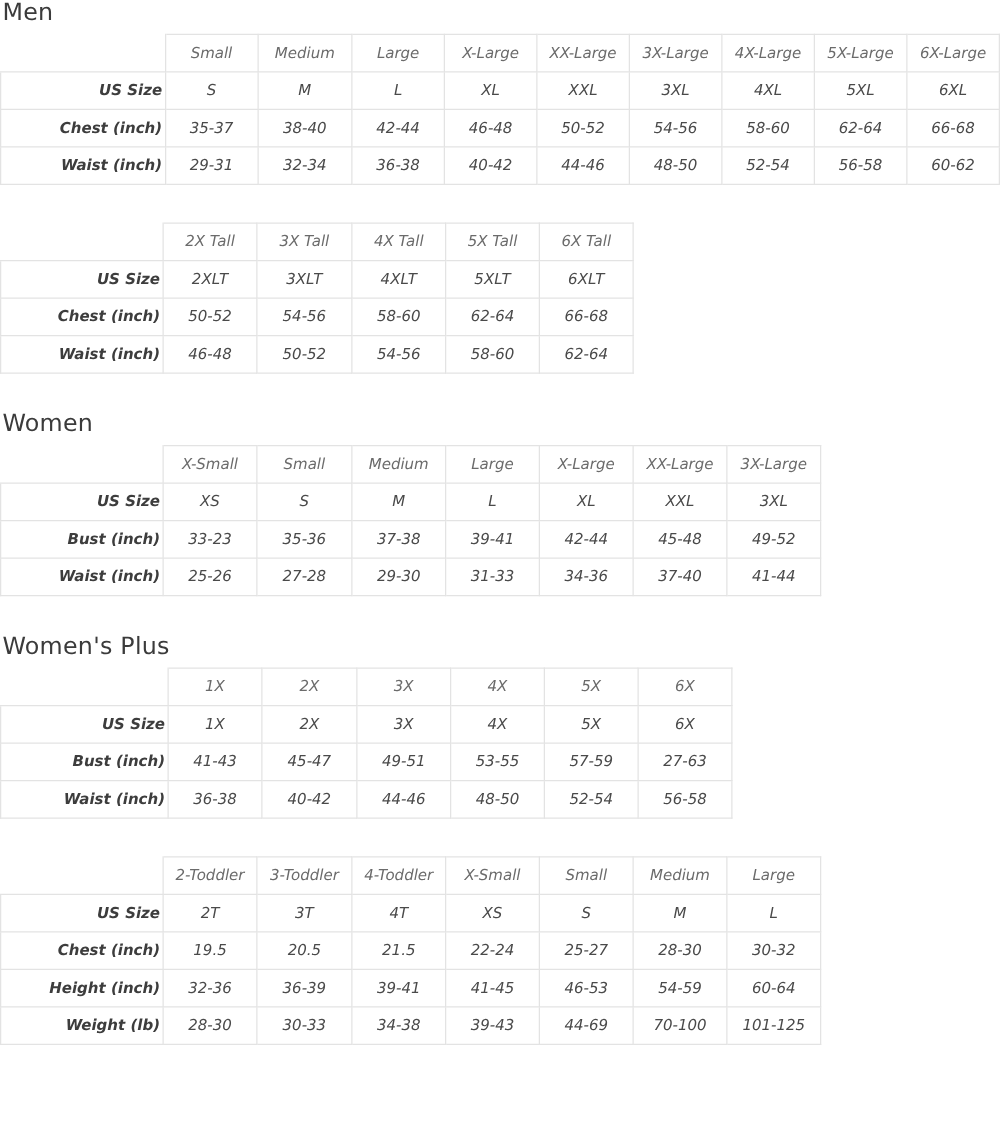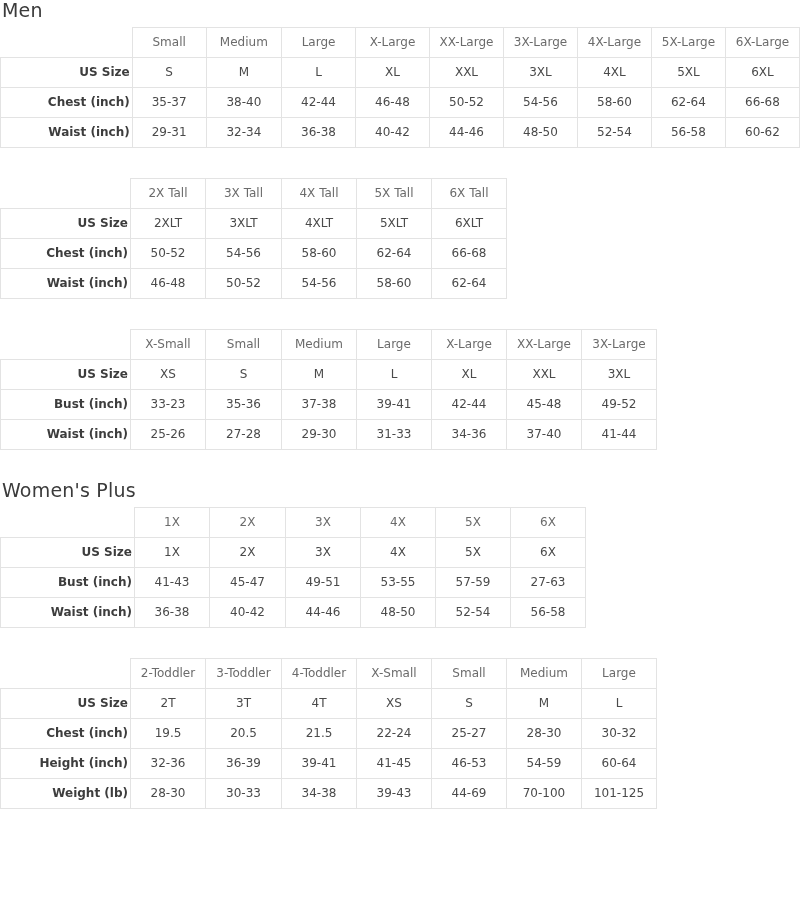--- a/index.html
+++ b/index.html
@@ -39,20 +39,21 @@
   }
   .section-note {
     font-size: 12.5px;
     font-style: italic;
     color: #555555;
   }
   table.size-table {
     border-collapse: collapse;
     table-layout: fixed;
     font-size: 12px;
+    font-style: italic;
   }
   table.size-table td, table.size-table th {
     border: 1px solid #e3e3e3;
     height: 30px;
     text-align: center;
     vertical-align: middle;
     color: #4a4a4a;
     font-weight: normal;
     padding: 0 2px;
     box-sizing: border-box;
@@ -194,20 +195,23 @@
               <td>50-52</td>
               <td>54-56</td>
               <td>58-60</td>
               <td>62-64</td>
             </tr>
           </tbody>
         </table>
       </div>
       <div style="height: 30px;"></div>
       <div class="section">
+        <div class="section-head">
+          <div class="section-title">Women</div>
+        </div>
         <table class="size-table">
           <colgroup>
             <col style="width: 130px;">
             <col style="width: 75px;">
             <col style="width: 76px;">
             <col style="width: 75px;">
             <col style="width: 75px;">
             <col style="width: 75px;">
             <col style="width: 75px;">
             <col style="width: 75px;">

